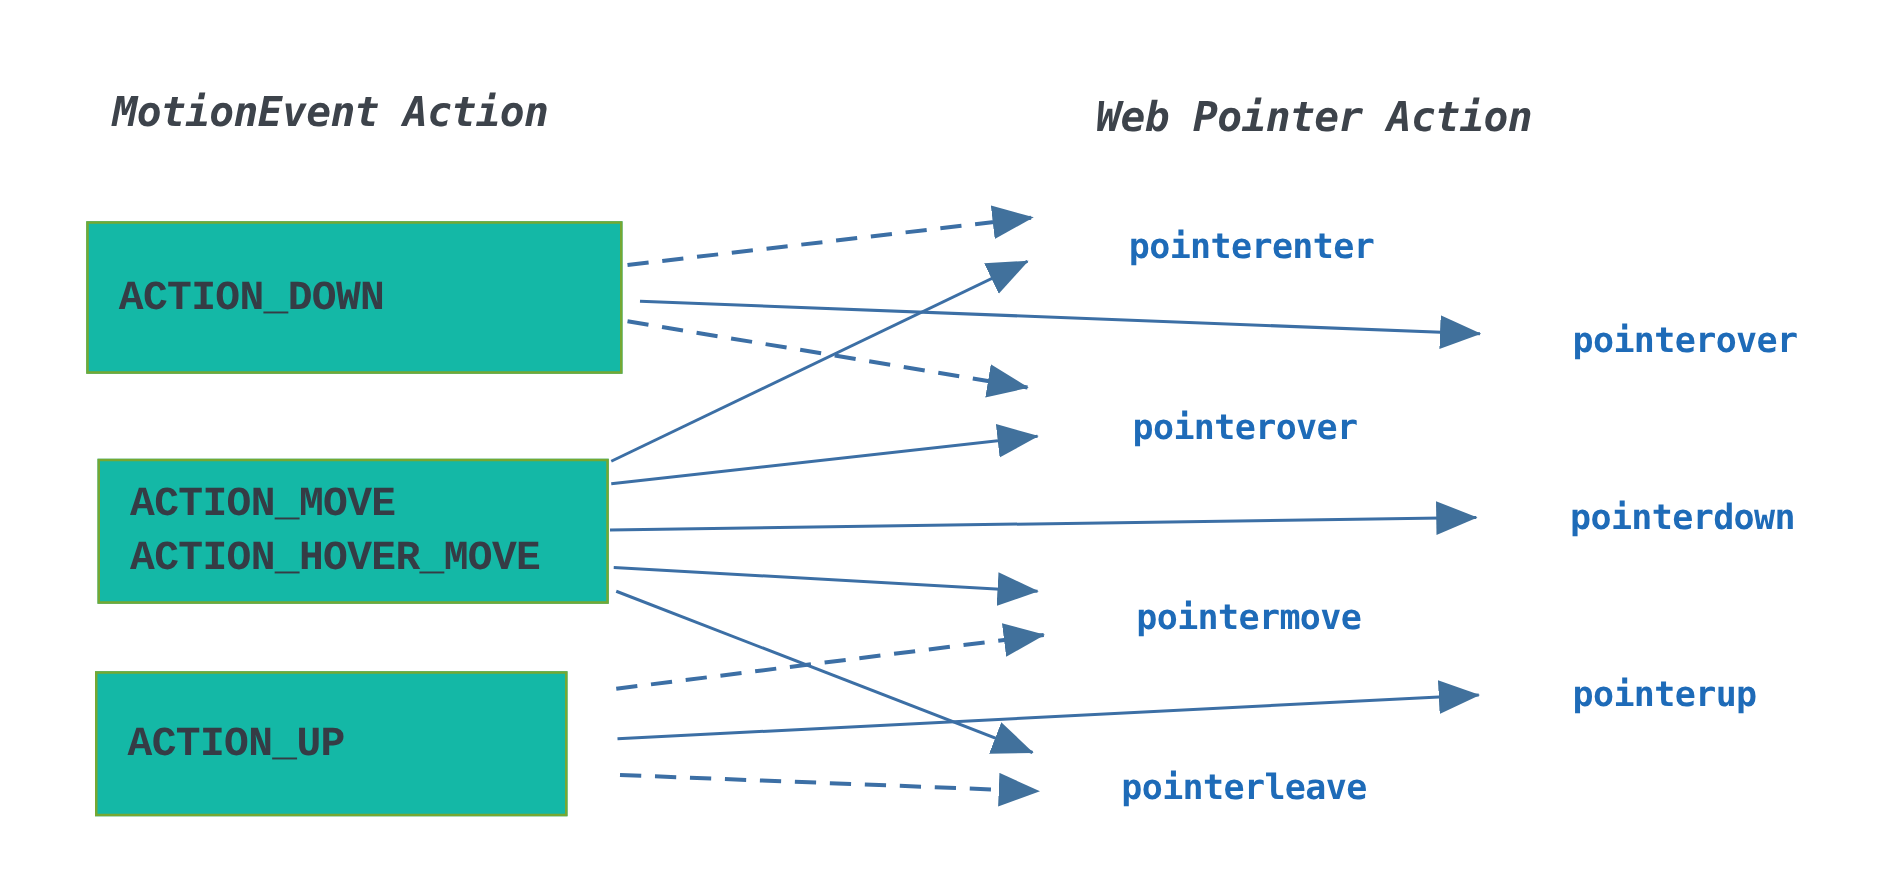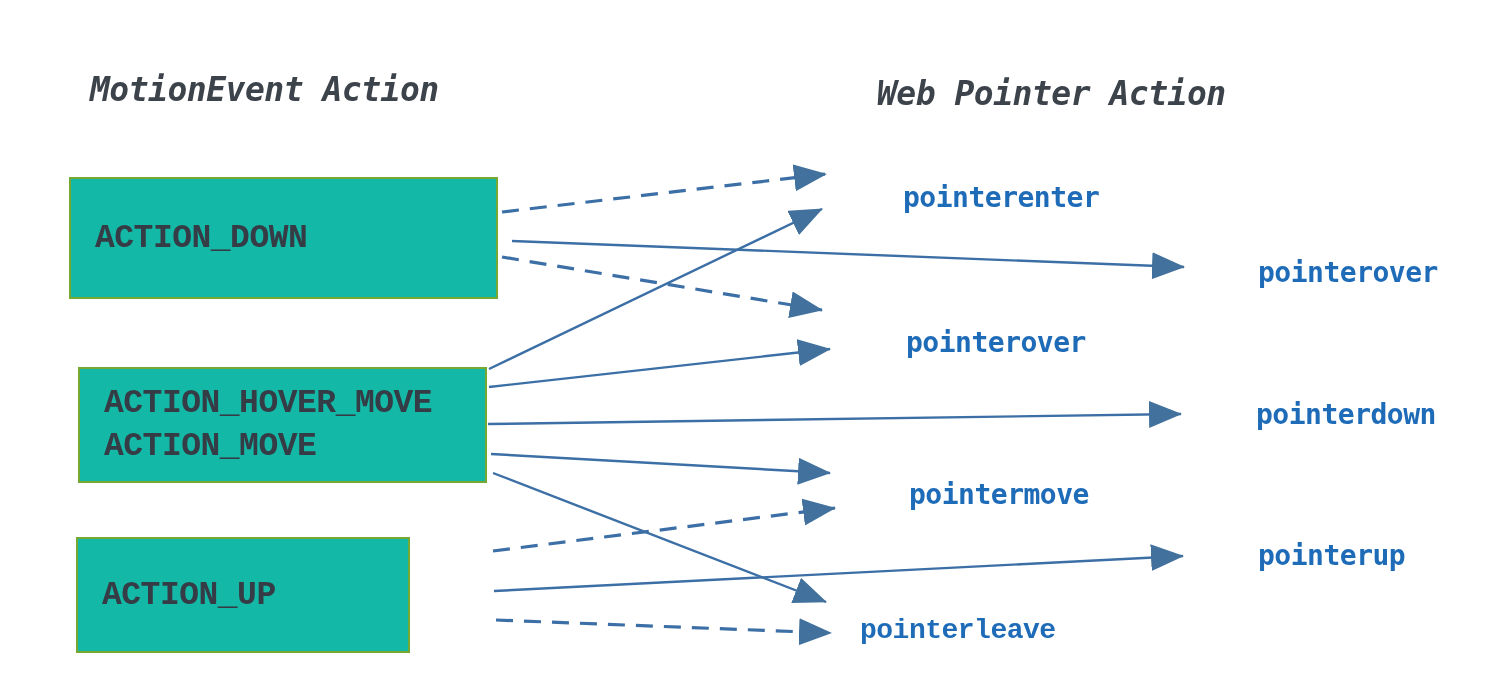--- a/index.html
+++ b/index.html
@@ -76,29 +76,29 @@
       <line x1="493" y1="551" x2="835" y2="508" class="dashed" marker-end="url(#ah)"></line>
       <line x1="494" y1="591" x2="1183" y2="556" class="solid" marker-end="url(#ah)"></line>
       <line x1="496" y1="620" x2="831" y2="633" class="dashed" marker-end="url(#ah)"></line>
     </svg>
 
   <div id="boxes">
       <div class="action-box" style="left: 69px; top: 177px; width: 429px; height: 122px;">
         <span class="box-line">ACTION_DOWN</span>
       </div>
       <div class="action-box" style="left: 78px; top: 367px; width: 409px; height: 116px;">
+        <span class="box-line">ACTION_MOVE</span>
         <span class="box-line">ACTION_HOVER_MOVE</span>
-        <span class="box-line">ACTION_MOVE</span>
       </div>
-      <div class="action-box" style="left: 76px; top: 537px; width: 334px; height: 116px;">
+      <div class="action-box" style="left: 76px; top: 537px; width: 378px; height: 116px;">
         <span class="box-line">ACTION_UP</span>
       </div>
     </div>
   <div id="events">
       <div class="event-label" style="left: 855px; top: 197px;">pointerenter</div>
       <div class="event-label" style="left: 1210px; top: 272px;">pointerover</div>
       <div class="event-label" style="left: 858px; top: 342px;">pointerover</div>
       <div class="event-label" style="left: 1208px; top: 414px;">pointerdown</div>
       <div class="event-label" style="left: 861px; top: 494px;">pointermove</div>
       <div class="event-label" style="left: 1210px; top: 555px;">pointerup</div>
-      <div class="event-label" style="left: 812px; top: 630px; font-family: Liberation Mono, monospace;">pointerleave</div>
+      <div class="event-label" style="left: 849px; top: 630px;">pointerleave</div>
     </div>
 </div>
 
 </body></html>

